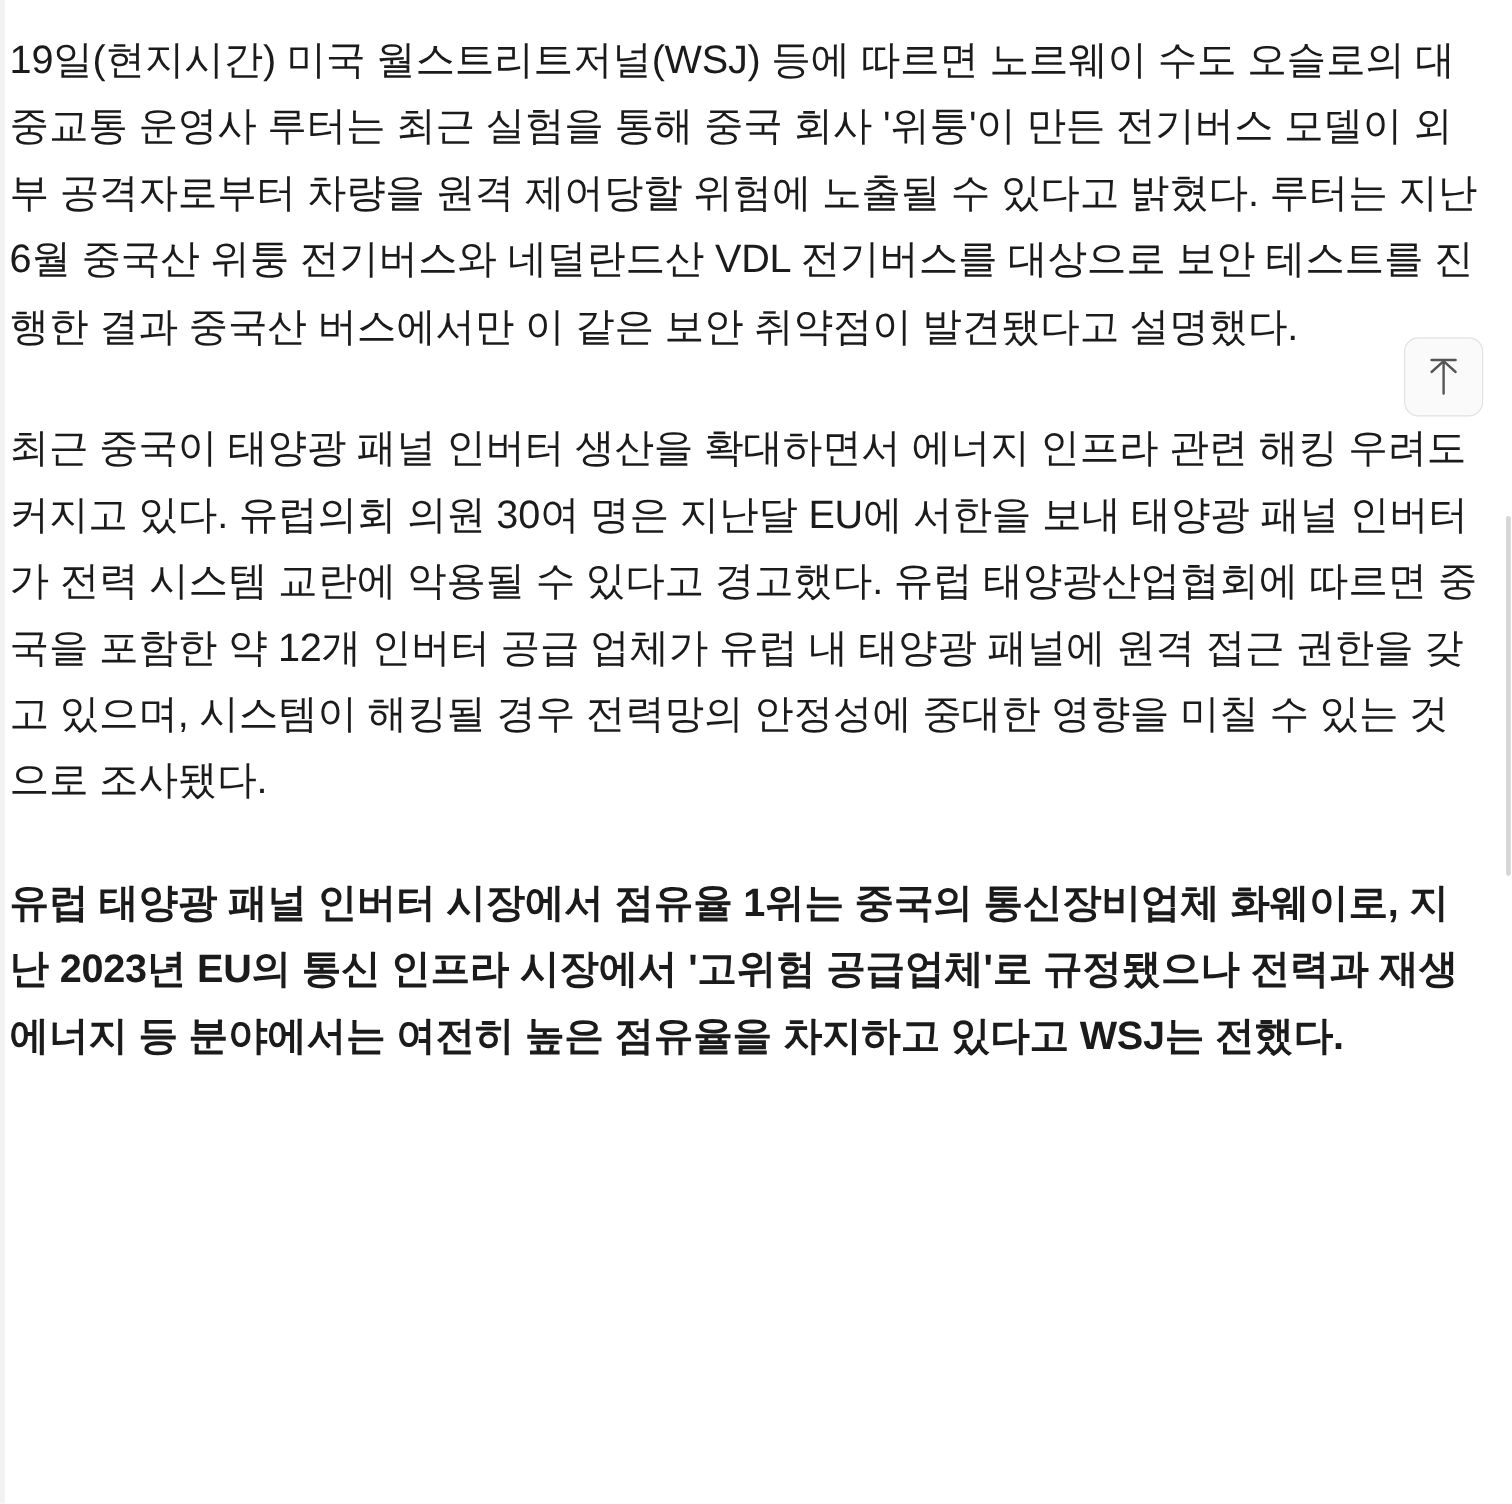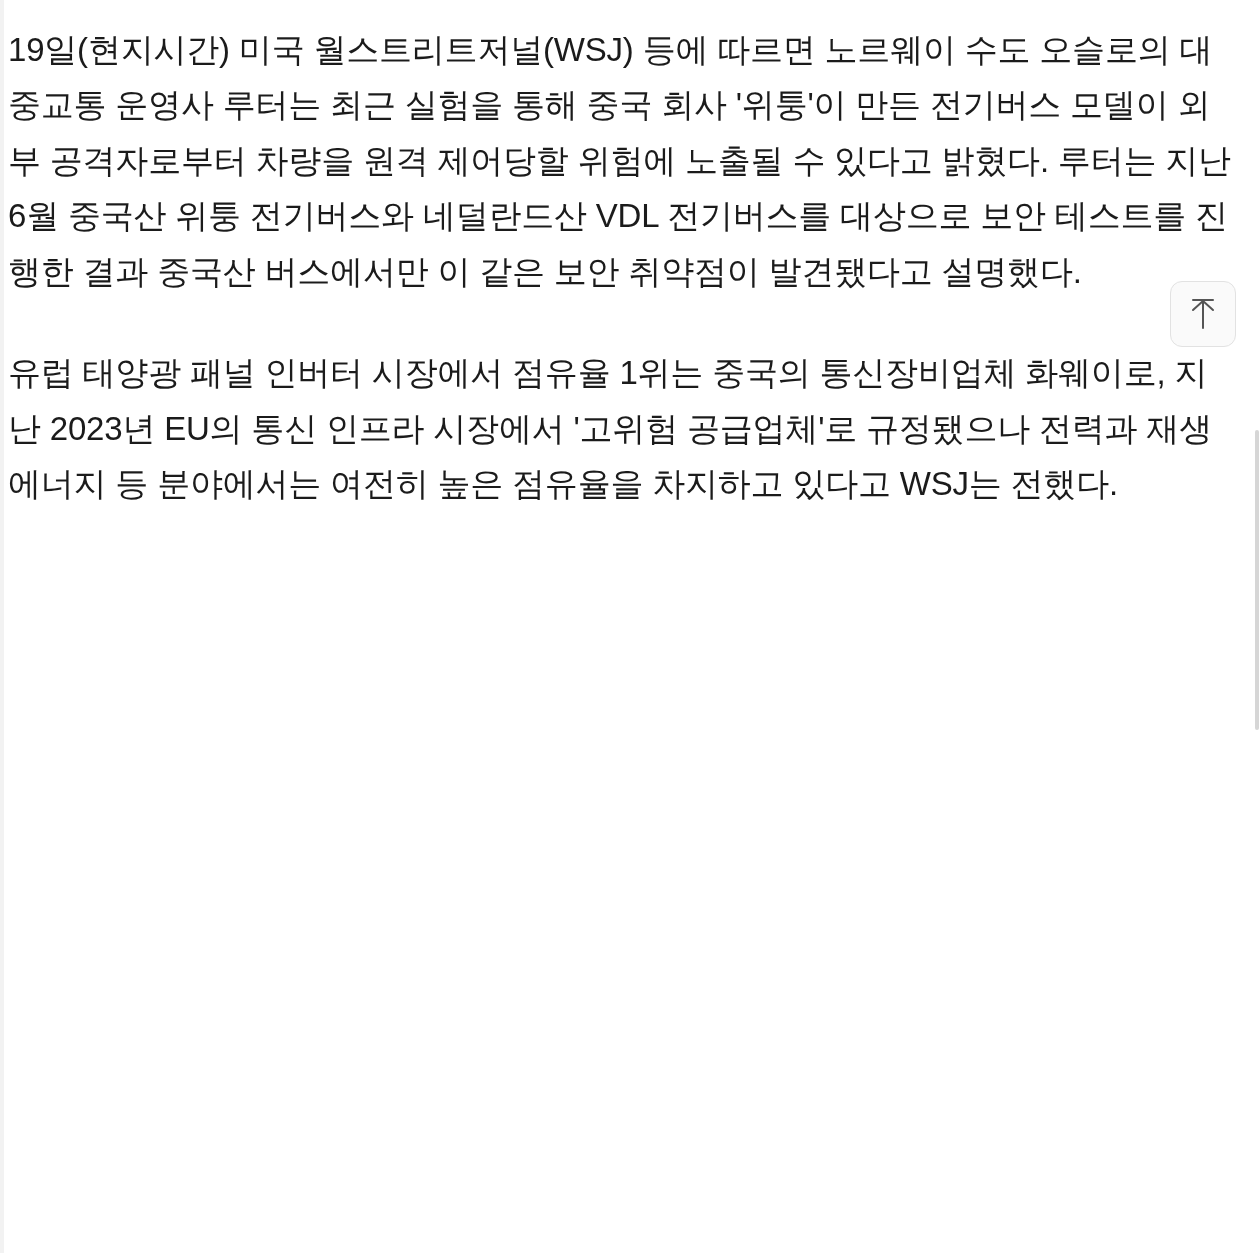--- a/index.html
+++ b/index.html
@@ -38,20 +38,21 @@
     margin: 0 0 46px 0;
     font-size: 33px;
     line-height: 1.68;
     color: #1b1b1b;
     letter-spacing: -0.2px;
     word-break: break-all;
     font-weight: 400;
   }
   .para:last-child {
     margin-bottom: 0;
+    font-weight: bold;
   }
 
   
   .scroll-top-btn {
     position: absolute;
     right: 24px;
     top: 281px;
     width: 66px;
     height: 66px;
     border-radius: 12px;
@@ -86,20 +87,21 @@
     background: #d6d6d6;
   }
 </style>
 </head>
 <body>
 
 <div class="left-gutter"></div>
 
 <div class="article">
   <p class="para">19일(현지시간) 미국 월스트리트저널(WSJ) 등에 따르면 노르웨이 수도 오슬로의 대중교통 운영사 루터는 최근 실험을 통해 중국 회사 '위퉁'이 만든 전기버스 모델이 외부 공격자로부터 차량을 원격 제어당할 위험에 노출될 수 있다고 밝혔다. 루터는 지난 6월 중국산 위퉁 전기버스와 네덜란드산 VDL 전기버스를 대상으로 보안 테스트를 진행한 결과 중국산 버스에서만 이 같은 보안 취약점이 발견됐다고 설명했다.</p>
+  <p class="para">최근 중국이 태양광 패널 인버터 생산을 확대하면서 에너지 인프라 관련 해킹 우려도 커지고 있다. 유럽의회 의원 30여 명은 지난달 EU에 서한을 보내 태양광 패널 인버터가 전력 시스템 교란에 악용될 수 있다고 경고했다. 유럽 태양광산업협회에 따르면 중국을 포함한 약 12개 인버터 공급 업체가 유럽 내 태양광 패널에 원격 접근 권한을 갖고 있으며, 시스템이 해킹될 경우 전력망의 안정성에 중대한 영향을 미칠 수 있는 것으로 조사됐다.</p>
   <p class="para">유럽 태양광 패널 인버터 시장에서 점유율 1위는 중국의 통신장비업체 화웨이로, 지난 2023년 EU의 통신 인프라 시장에서 '고위험 공급업체'로 규정됐으나 전력과 재생에너지 등 분야에서는 여전히 높은 점유율을 차지하고 있다고 WSJ는 전했다.</p>
 </div>
 
 <div class="scroll-top-btn">
   <span>
     <svg width="26" height="32" viewBox="0 0 26 32" fill="none" xmlns="http://www.w3.org/2000/svg">
       <path d="M13 30 L13 4" stroke="#555555" stroke-width="2" stroke-linecap="round"></path>
       <path d="M3 12 L13 3 L23 12" stroke="#555555" stroke-width="2" stroke-linecap="round" stroke-linejoin="round" fill="none"></path>
       <path d="M3 2 L23 2" stroke="#555555" stroke-width="2" stroke-linecap="round"></path>
     </svg>

